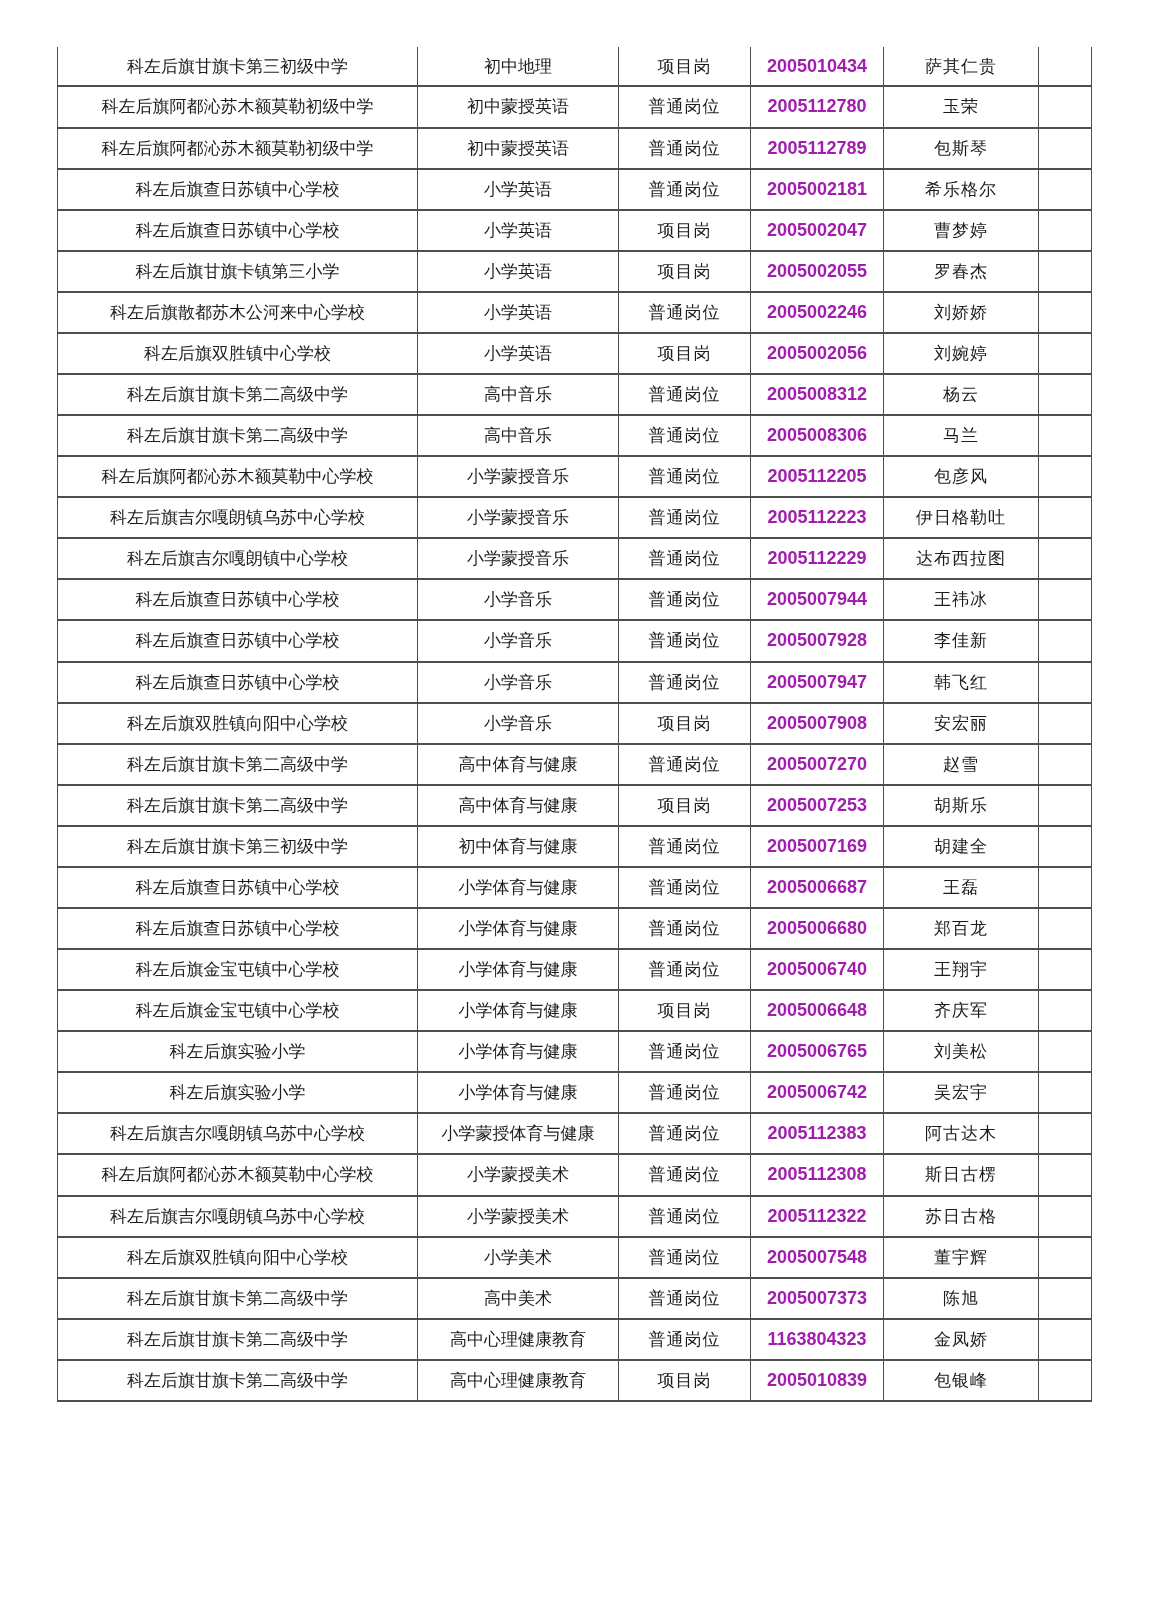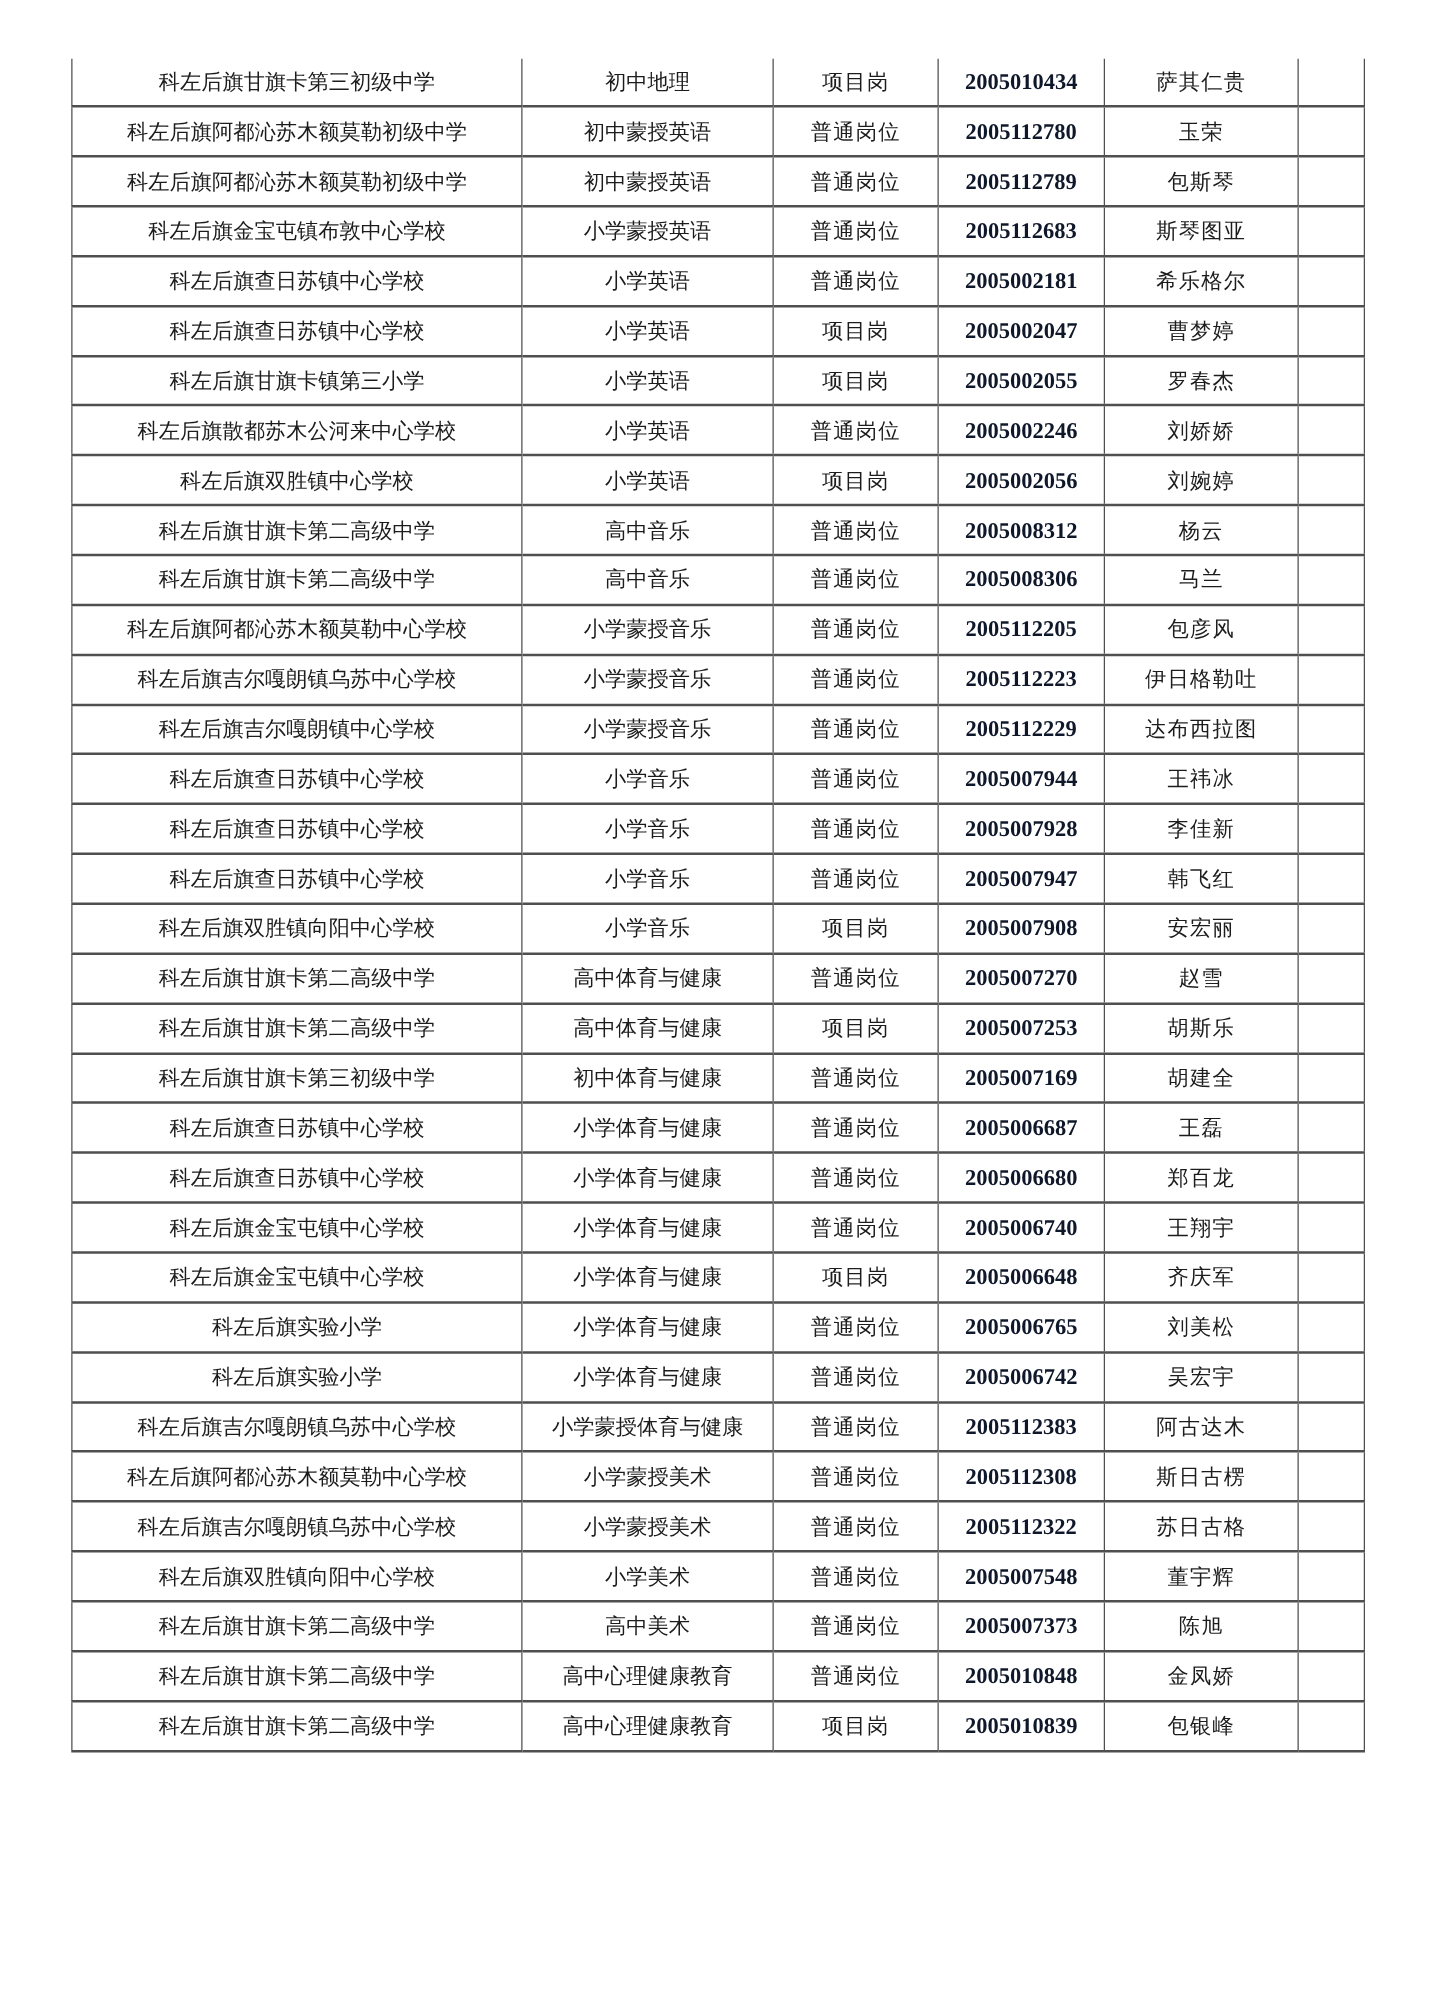--- a/index.html
+++ b/index.html
@@ -35,24 +35,24 @@
     color: #1c1c1c;
     overflow: hidden;
     white-space: nowrap;
   }
   
   table.roster tr:first-child td {
     border-top: none;
   }
   
   table.roster td:nth-child(4) {
-    font-family: Liberation Serif, serif;
+    font-family: Liberation Sans, sans-serif;
     font-size: 18px;
     font-weight: 600;
-    color: #0f172a;
+    color: #a21caf;
   }
   table.roster td:nth-child(3),
   table.roster td:nth-child(5) {
     letter-spacing: 1px;
   }
 </style>
 </head>
 <body>
 
 <div class="page">
@@ -84,28 +84,20 @@
   </tr>
         <tr>
     <td>科左后旗阿都沁苏木额莫勒初级中学</td>
     <td>初中蒙授英语</td>
     <td>普通岗位</td>
     <td>2005112789</td>
     <td>包斯琴</td>
     <td></td>
   </tr>
         <tr>
-    <td>科左后旗金宝屯镇布敦中心学校</td>
-    <td>小学蒙授英语</td>
-    <td>普通岗位</td>
-    <td>2005112683</td>
-    <td>斯琴图亚</td>
-    <td></td>
-  </tr>
-        <tr>
     <td>科左后旗查日苏镇中心学校</td>
     <td>小学英语</td>
     <td>普通岗位</td>
     <td>2005002181</td>
     <td>希乐格尔</td>
     <td></td>
   </tr>
         <tr>
     <td>科左后旗查日苏镇中心学校</td>
     <td>小学英语</td>
@@ -319,21 +311,21 @@
     <td>高中美术</td>
     <td>普通岗位</td>
     <td>2005007373</td>
     <td>陈旭</td>
     <td></td>
   </tr>
         <tr>
     <td>科左后旗甘旗卡第二高级中学</td>
     <td>高中心理健康教育</td>
     <td>普通岗位</td>
-    <td>2005010848</td>
+    <td>1163804323</td>
     <td>金凤娇</td>
     <td></td>
   </tr>
         <tr>
     <td>科左后旗甘旗卡第二高级中学</td>
     <td>高中心理健康教育</td>
     <td>项目岗</td>
     <td>2005010839</td>
     <td>包银峰</td>
     <td></td>

